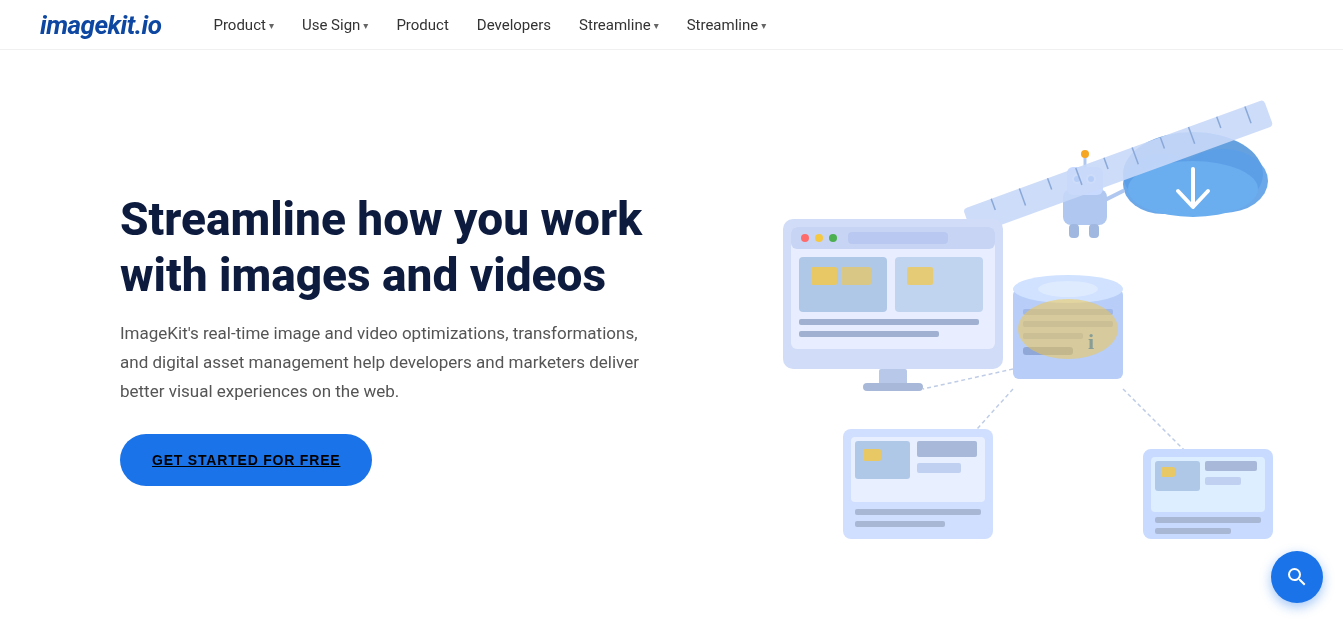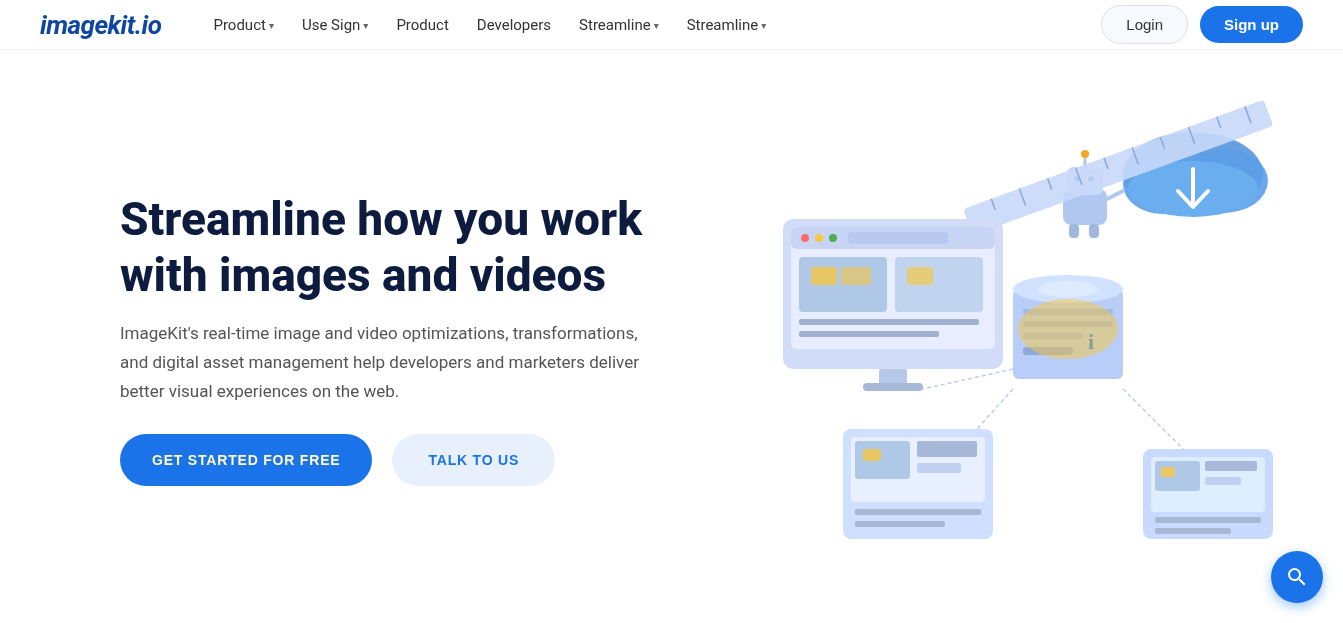--- a/index.html
+++ b/index.html
@@ -108,28 +108,29 @@
       margin-bottom: 28px;
     }
     .hero-buttons {
       display: flex;
       gap: 20px;
       align-items: center;
     }
     .btn-primary {
       padding: 18px 32px;
       background: #1a73e8;
-      color: #fef9c3;
+      color: #000000;
       border: none;
       border-radius: 32px;
       font-size: 14px;
       font-weight: 700;
       letter-spacing: 0.8px;
       cursor: pointer;
       text-transform: uppercase;
+      text-decoration: underline;
     }
     .btn-secondary {
       padding: 18px 36px;
       background: #e8f0fe;
       color: #1a73e8;
       border: none;
       border-radius: 32px;
       font-size: 14px;
       font-weight: 700;
       letter-spacing: 0.8px;
@@ -200,33 +201,28 @@
       </div>
       <div class="nav-item">
         <span>Streamline</span>
         <span class="chevron">▾</span>
       </div>
       <div class="nav-item">
         <span>Streamline</span>
         <span class="chevron">▾</span>
       </div>
     </div>
-  <div class="nav-actions">
-    <button class="btn-login">Login</button>
-    <button class="btn-signup">Sign up</button>
-  </div>
 </nav>
 
 <section class="hero">
   <div class="hero-text">
     <h1 class="hero-title">Streamline how you work with images and videos</h1>
     <p class="hero-desc">ImageKit's real-time image and video optimizations, transformations, and digital asset management help developers and marketers deliver better visual experiences on the web.</p>
     <div class="hero-buttons">
       <button class="btn-primary">GET STARTED FOR FREE</button>
-      <button class="btn-secondary">TALK TO US</button>
     </div>
   </div>
 
   <div class="hero-illustration">
     <svg class="illustration-svg" viewBox="0 0 580 480" xmlns="http://www.w3.org/2000/svg">
 
       <g transform="translate(380, 30)">
         <ellipse cx="70" cy="55" rx="70" ry="42" fill="#4a90d9" opacity="0.85"></ellipse>
         <ellipse cx="40" cy="65" rx="40" ry="30" fill="#5b9fe8" opacity="0.9"></ellipse>
         <ellipse cx="100" cy="62" rx="45" ry="32" fill="#5b9fe8" opacity="0.9"></ellipse>

